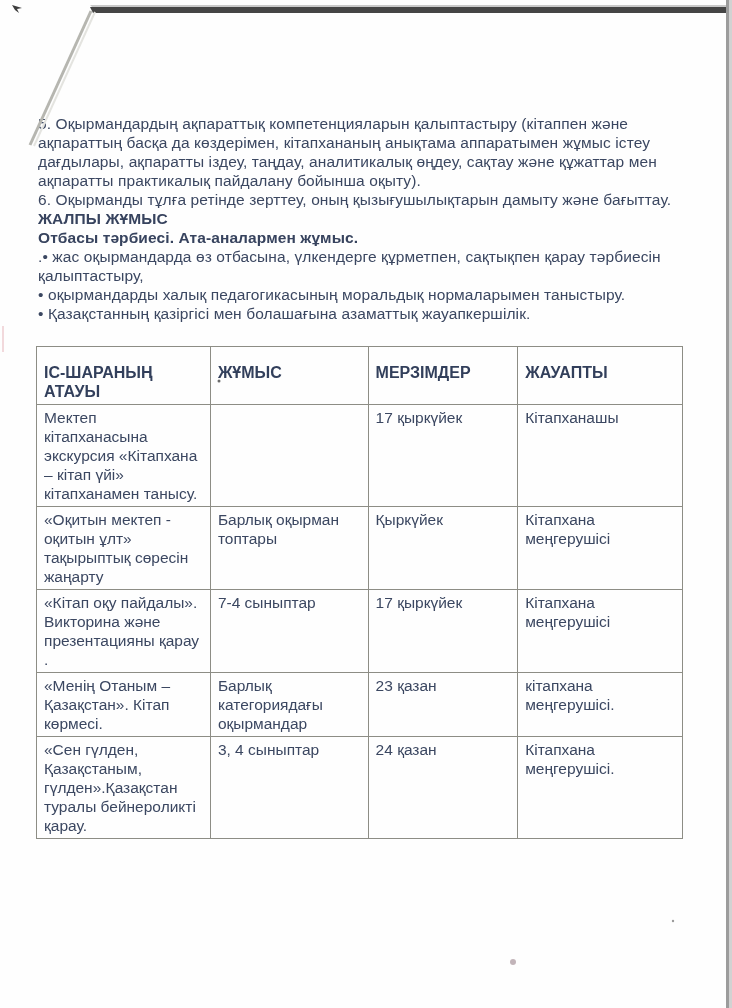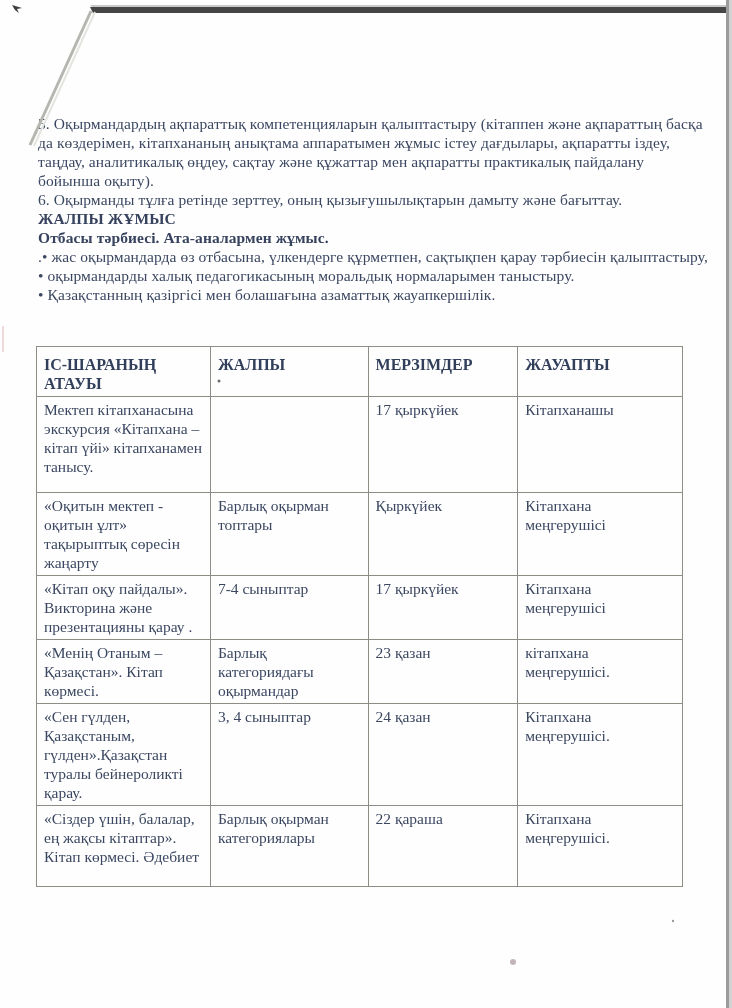--- a/index.html
+++ b/index.html
@@ -1,21 +1,21 @@
 <!DOCTYPE html>
 <html><head>
 <meta charset="utf-8">
 <style>
   html,body{margin:0;padding:0;background:#ffffff;}
   .page{
     position:relative;
     width:732px;height:1008px;
     background:#fefefe;
     overflow:hidden;
-    font-family:Liberation Serif, serif;
+    font-family:Liberation Sans, sans-serif;
     color:#3b4761;
   }
   
   .artifacts{position:absolute;inset:0;width:732px;height:1008px;pointer-events:none;z-index:5;}
   
   .intro{
     position:absolute;left:38px;top:114px;width:672px;
     font-size:15.5px;line-height:19px;
     letter-spacing:0.1px;
   }
@@ -29,21 +29,21 @@
     font-size:15.5px;line-height:19px;color:#3b4761;
   }
   .plan-table td,.plan-table th{
     border:1px solid #8d8d85;
     vertical-align:top;text-align:left;
     padding:3px 7px 3px 7px;
     overflow:hidden;
   }
   .plan-table th{
     font-weight:bold;font-size:16px;color:#323f5b;
-    padding-top:8px;
+    padding-top:16px;
   }
   .col-name{width:172px;}
   .col-grade{width:156px;}
   .col-term{width:148px;}
   .col-resp{width:163px;}
   .row-header{height:43px;}
   .row-0{height:96px;padding-left:24px;}
   .row-1{height:64px;}
   .row-2{height:54px;}
   .row-3{height:57px;}
@@ -90,21 +90,21 @@
   <table class="plan-table">
     <colgroup>
       <col class="col-name">
         <col class="col-grade">
         <col class="col-term">
         <col class="col-resp">
     </colgroup>
     <tbody>
         <tr class="row-header">
       <th>ІС-ШАРАНЫҢ АТАУЫ</th>
-      <th>ЖАЛПЫ</th>
+      <th>ЖҰМЫС</th>
       <th>МЕРЗІМДЕР</th>
       <th>ЖАУАПТЫ</th>
     </tr>
     <tr class="row-0">
       <td>Мектеп кітапханасына экскурсия «Кітапхана – кітап үйі» кітапханамен танысу.</td>
       <td></td>
       <td>17 қыркүйек</td>
       <td>Кітапханашы</td>
     </tr>
     <tr class="row-1">
@@ -124,22 +124,16 @@
       <td>Барлық категориядағы оқырмандар</td>
       <td>23 қазан</td>
       <td>кітапхана меңгерушісі.</td>
     </tr>
     <tr class="row-5">
       <td>«Сен гүлден, Қазақстаным, гүлден».Қазақстан туралы бейнероликті қарау.</td>
       <td>3, 4 сыныптар</td>
       <td>24 қазан</td>
       <td>Кітапхана меңгерушісі.</td>
     </tr>
-    <tr class="row-6">
-      <td>«Сіздер үшін, балалар, ең жақсы кітаптар». Кітап көрмесі. Әдебиет</td>
-      <td>Барлық оқырман категориялары</td>
-      <td>22 қараша</td>
-      <td>Кітапхана меңгерушісі.</td>
-    </tr>
   </tbody>
     </table>
 
 </div>
 
 </body></html>

